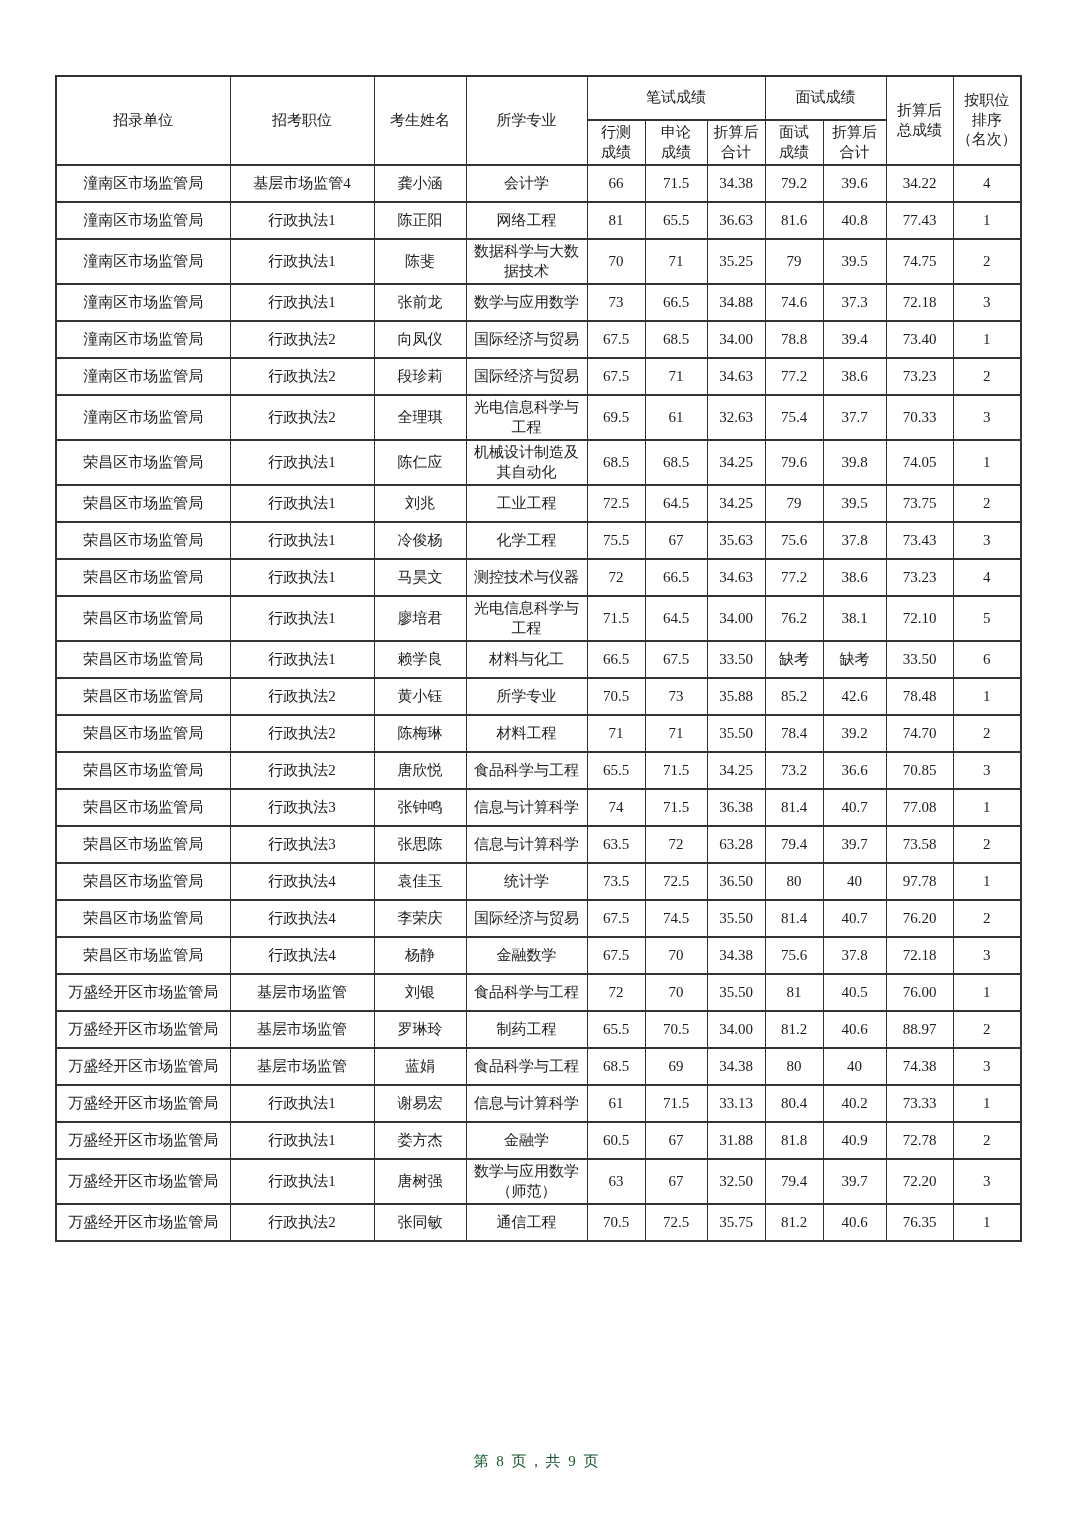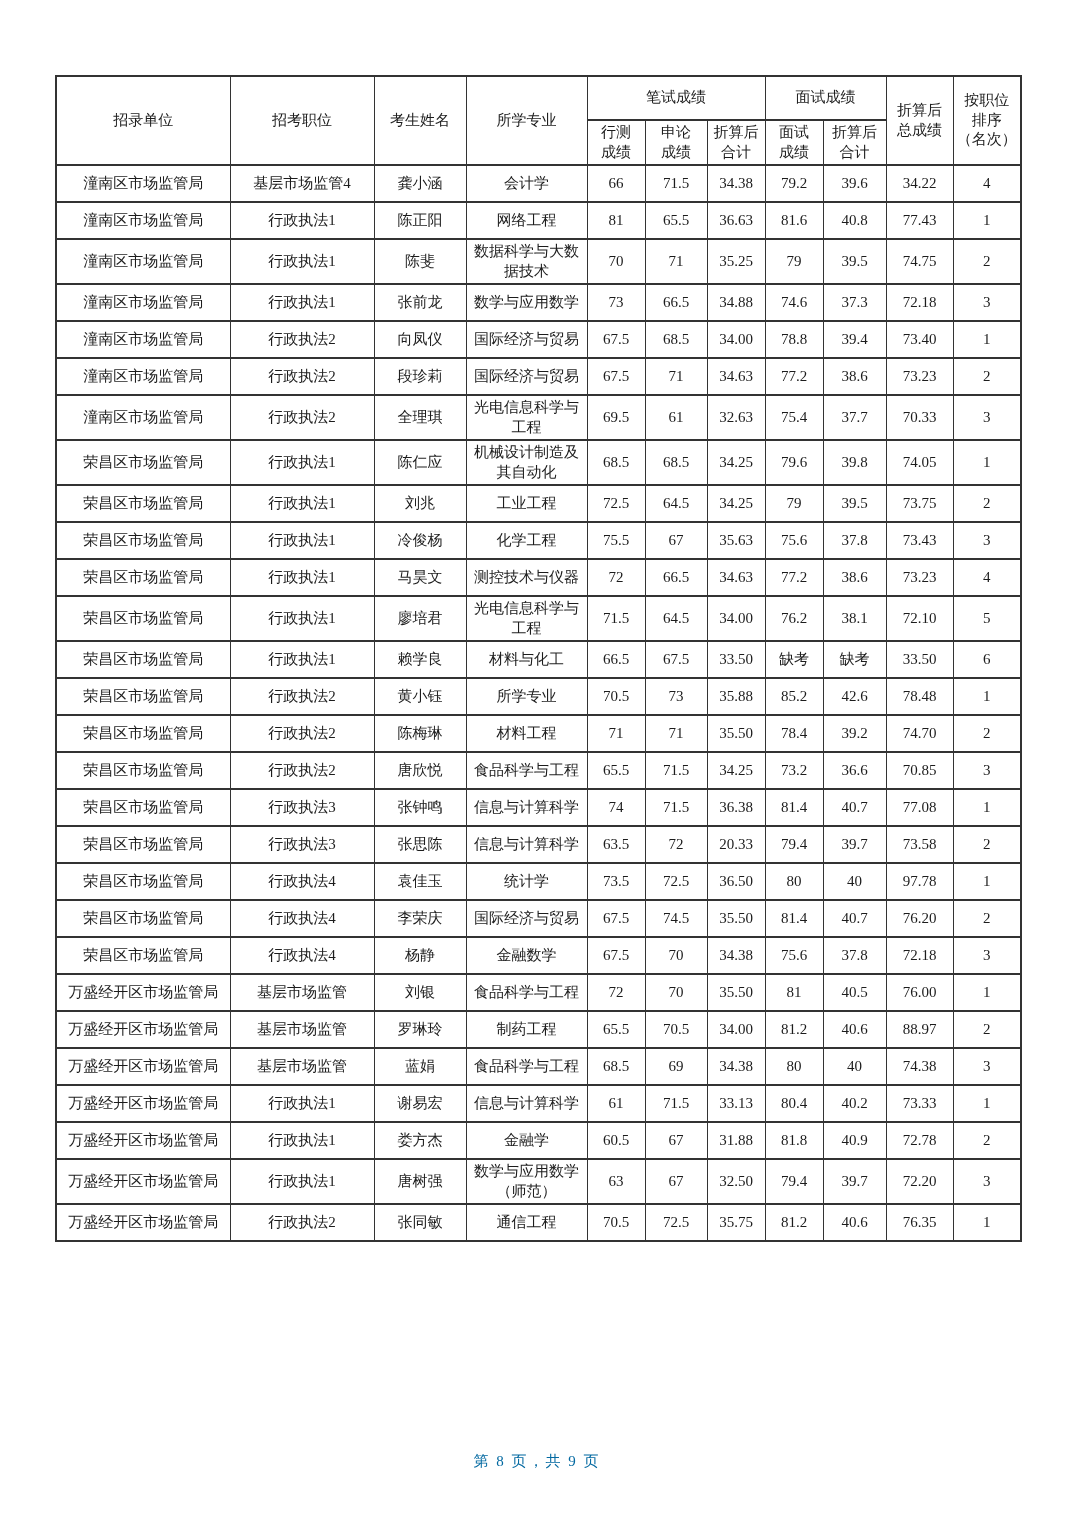--- a/index.html
+++ b/index.html
@@ -38,21 +38,21 @@
   th.multiline { white-space: pre-line; line-height: 1.45; }
   tbody td { height: 37px; line-height: 1.25; }
   .footer {
     position: absolute;
     left: 0;
     top: 1452px;
     width: 100%;
     text-align: center;
     font-size: 15px;
     letter-spacing: 2px;
-    color: #0369a1;
+    color: #14532d;
   }
 </style>
 </head>
 <body>
 
 <div class="page">
 
   <table class="results">
     <colgroup>
       <col style="width:174px">
@@ -316,21 +316,21 @@
       <td>77.08</td>
       <td>1</td>
     </tr>
         <tr>
       <td>荣昌区市场监管局</td>
       <td>行政执法3</td>
       <td>张思陈</td>
       <td>信息与计算科学</td>
       <td>63.5</td>
       <td>72</td>
-      <td>20.33</td>
+      <td>63.28</td>
       <td>79.4</td>
       <td>39.7</td>
       <td>73.58</td>
       <td>2</td>
     </tr>
         <tr>
       <td>荣昌区市场监管局</td>
       <td>行政执法4</td>
       <td>袁佳玉</td>
       <td>统计学</td>

